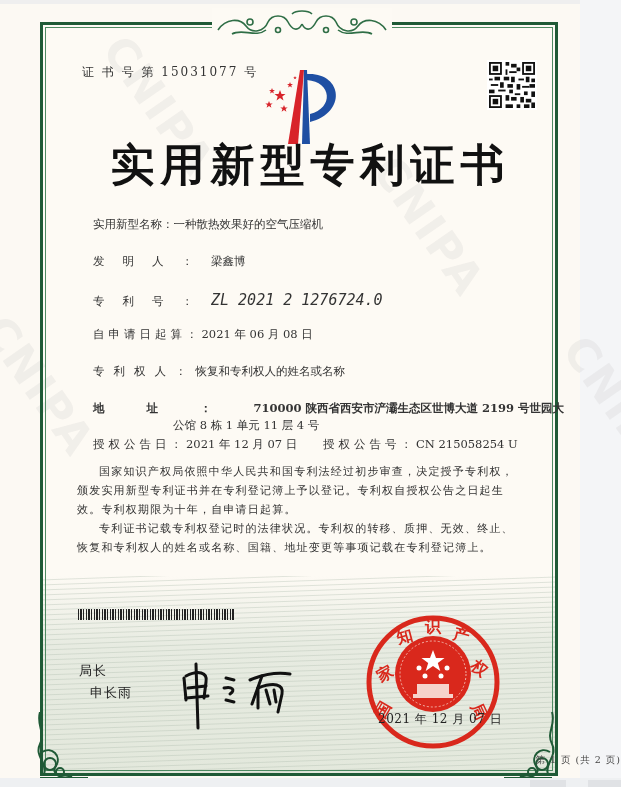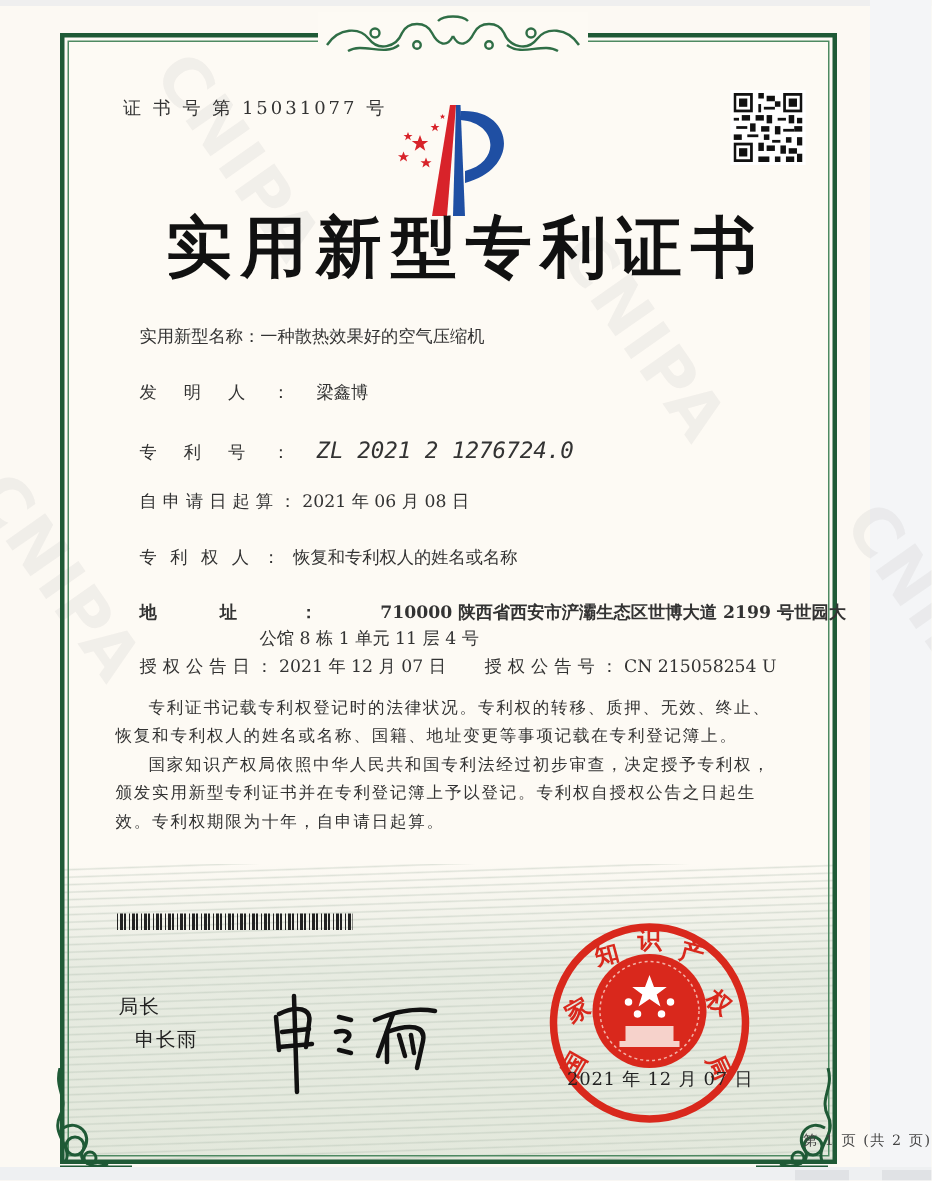--- a/index.html
+++ b/index.html
@@ -223,22 +223,22 @@
   <span>公馆 8 栋 1 单元 11 层 4 号</span>
 </div>
 <div class="row" style="top:437px;">
   <span class="label label-tight">授权公告日：</span><span>2021 年 12 月 07 日</span>
 </div>
 <div class="row" style="top:437px; left:307px;">
   <span class="label label-tight">授权公告号：</span><span>CN 215058254 U</span>
 </div>
 
 <div class="para" style="top:462px;">
+  <p>国家知识产权局依照中华人民共和国专利法经过初步审查，决定授予专利权，颁发实用新型专利证书并在专利登记簿上予以登记。专利权自授权公告之日起生效。专利权期限为十年，自申请日起算。</p>
   <p>专利证书记载专利权登记时的法律状况。专利权的转移、质押、无效、终止、恢复和专利权人的姓名或名称、国籍、地址变更等事项记载在专利登记簿上。</p>
-  <p>国家知识产权局依照中华人民共和国专利法经过初步审查，决定授予专利权，颁发实用新型专利证书并在专利登记簿上予以登记。专利权自授权公告之日起生效。专利权期限为十年，自申请日起算。</p>
 </div>
 
 <div class="barcode"></div>
 
 <div class="director" style="top:662px;">局长</div>
 <div class="director" style="top:684px;margin-left:11px;">申长雨</div>
 
 <svg class="signature" viewBox="0 0 130 70">
   <g fill="none" stroke="#111" stroke-width="3" stroke-linecap="round" stroke-linejoin="round">
     <path d="M6 18 L8 40"></path>

